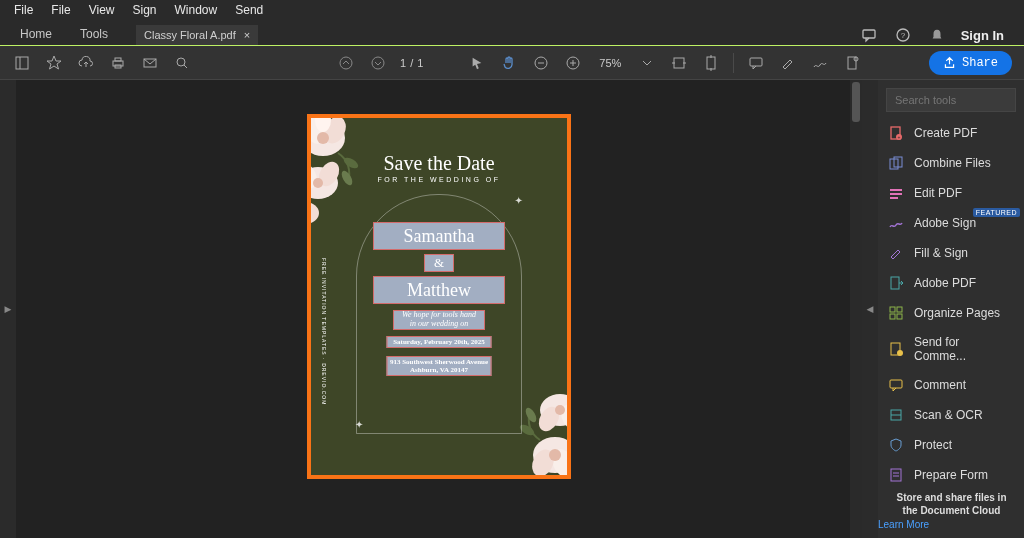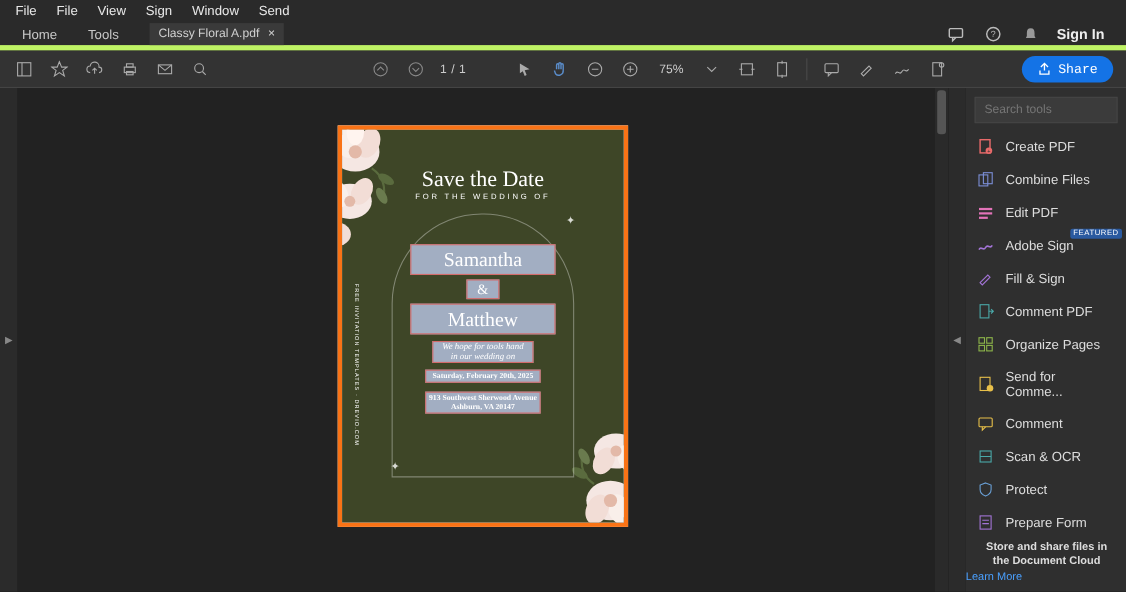--- a/index.html
+++ b/index.html
@@ -26,23 +26,23 @@
       padding: 2px 8px;
       font-size: 12px;
       cursor: pointer;
       color: #e8e8e8;
     }
     
     .tab-bar {
       background: #2a2a2a;
       height: 26px;
       display: flex;
-      align-items: center;
+      align-items: flex-end;
       padding: 0 6px;
-      border-bottom: 5px solid #bef264;
+      border-bottom: 1px solid #bef264;
     }
     .tab { padding: 4px 14px; font-size: 12px; cursor: pointer; color: #c0c0c0; }
     .tab.home, .tab.tools { color: #c8c8c8; }
     .file-tab {
       margin-left: 14px;
       padding: 4px 8px;
       background: #3a3a3a;
       display: flex;
       align-items: center;
       gap: 8px;
@@ -536,21 +536,21 @@
           </span>
         <span>Fill &amp; Sign</span>
       </div>
       <div class="tool-item">
         <span class="tool-icon">
             <svg width="16" height="16">
               <rect x="3" y="2" width="8" height="12" fill="none" stroke="#4aa8a8"></rect>
               <path d="M11 8 L15 8 M13 6 L15 8 L13 10" fill="none" stroke="#4aa8a8"></path>
             </svg>
           </span>
-        <span>Comment PDF</span>
+        <span>Adobe PDF</span>
       </div>
       <div class="tool-item">
         <span class="tool-icon">
             <svg width="16" height="16">
               <rect x="2" y="2" width="5" height="5" fill="none" stroke="#8db54a"></rect>
               <rect x="9" y="2" width="5" height="5" fill="none" stroke="#8db54a"></rect>
               <rect x="2" y="9" width="5" height="5" fill="none" stroke="#8db54a"></rect>
               <rect x="9" y="9" width="5" height="5" fill="none" stroke="#8db54a"></rect>
             </svg>
           </span>

